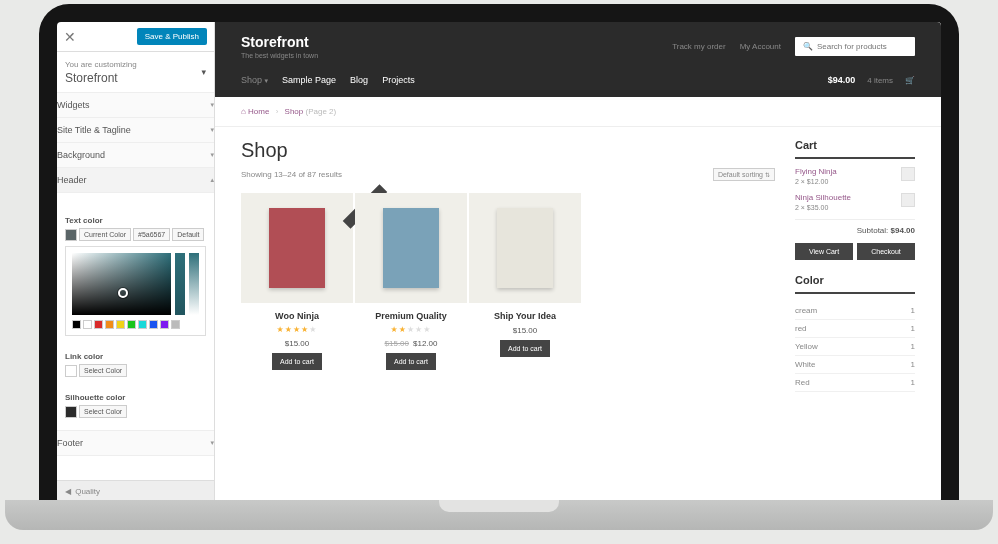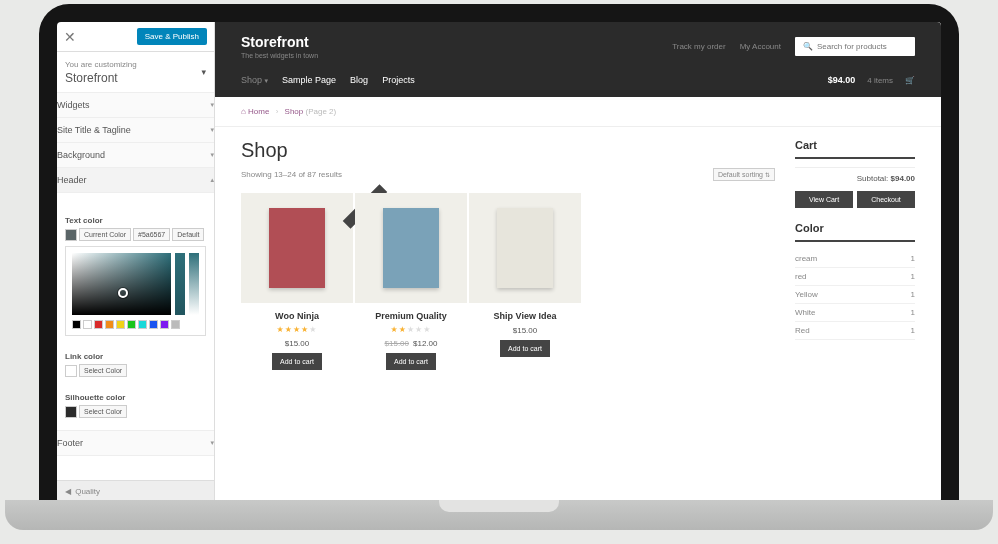--- a/index.html
+++ b/index.html
@@ -239,31 +239,47 @@
       <h5>Premium Quality</h5>
       <div class="stars"><span class="">★</span><span class="">★</span><span class="g">★</span><span class="g">★</span><span class="g">★</span></div>
       <div class="price"><del>$15.00</del>$12.00</div>
       <button class="add">Add to cart</button>
     </div>
     <div class="card">
       
       <div class="thumb">
         <div class="poster" style="background:#e7e5dc;box-shadow:0 2px 4px #0003"></div>
       </div>
-      <h5>Ship View Idea</h5>
+      <h5>Ship Your Idea</h5>
       
       <div class="price">$15.00</div>
       <button class="add">Add to cart</button>
     </div>
               </div>
         </div>
 
         <div class="aside">
           <h4>Cart</h4>
           <div class="hr"></div>
+          <div id="cart-items">
+    <div class="citem">
+      <div>
+                    <div>Flying Ninja</div>
+      <div class="meta">2 × $12.00</div>
+                  </div>
+      <div class="mini"></div>
+    </div>
+    <div class="citem">
+      <div>
+                    <div>Ninja Silhouette</div>
+      <div class="meta">2 × $35.00</div>
+                  </div>
+      <div class="mini"></div>
+    </div>
+              </div>
           <div class="subt">
             <span>Subtotal:</span> <b>$94.00</b>
           </div>
           <div class="btns">
             <button>View Cart</button>
             <button>Checkout</button>
           </div>
 
           <h4>Color</h4>
           <div class="hr"></div>

